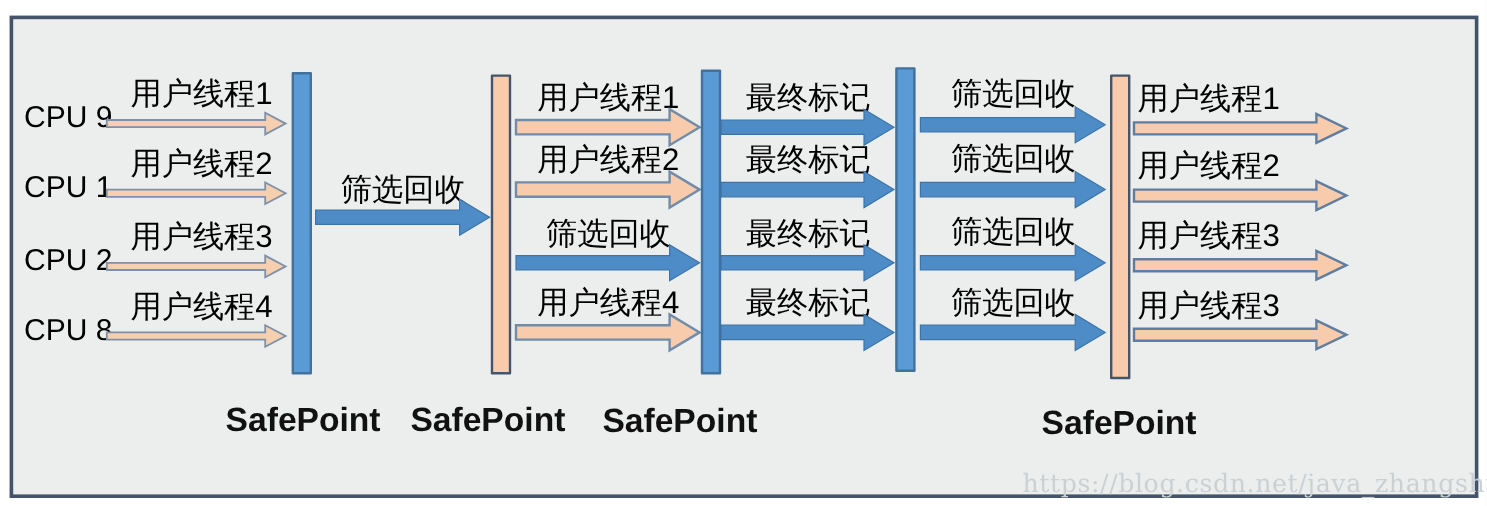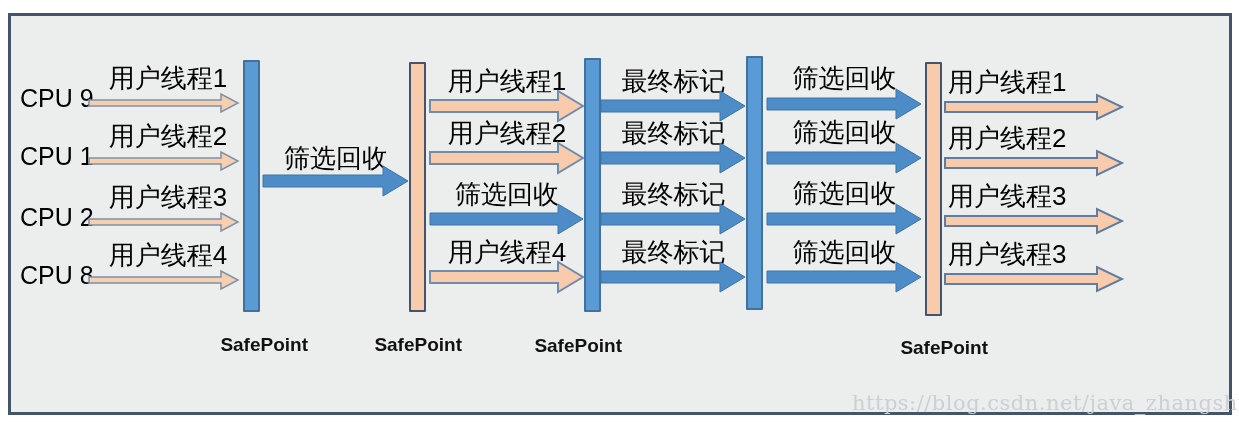--- a/index.html
+++ b/index.html
@@ -12,21 +12,21 @@
   .frame{
     left:8px;top:13px;width:1218px;height:396px;
     background:#ECEEED;border:3px solid #44546A;
   }
   .bar{width:13px;border:2px solid;border-radius:1px;}
   .bar.blue{background:#5B9BD5;border-color:#41719C;}
   .bar.peach{background:#F8CBAD;border-color:#44546A;}
   .cpu{font-size:25px;color:#000;line-height:26px;white-space:nowrap;}
   .tlabel{font-size:26px;color:#000;line-height:24px;text-align:center;white-space:nowrap;}
   .tlabel.leftalign{text-align:left;}
-  .sp{font-size:19px;font-weight:600;color:#111;width:120px;text-align:right;white-space:nowrap;}
+  .sp{font-size:28px;font-weight:600;color:#111;width:120px;text-align:right;white-space:nowrap;}
   .wm{
     font-family:"DejaVu Serif",serif;font-size:21px;color:#CBD0D2;
     letter-spacing:.5px;white-space:nowrap;
   }
   svg{display:block;overflow:visible;}
 </style>
 </head>
 <body>
 
 <div class="abs frame"></div>

